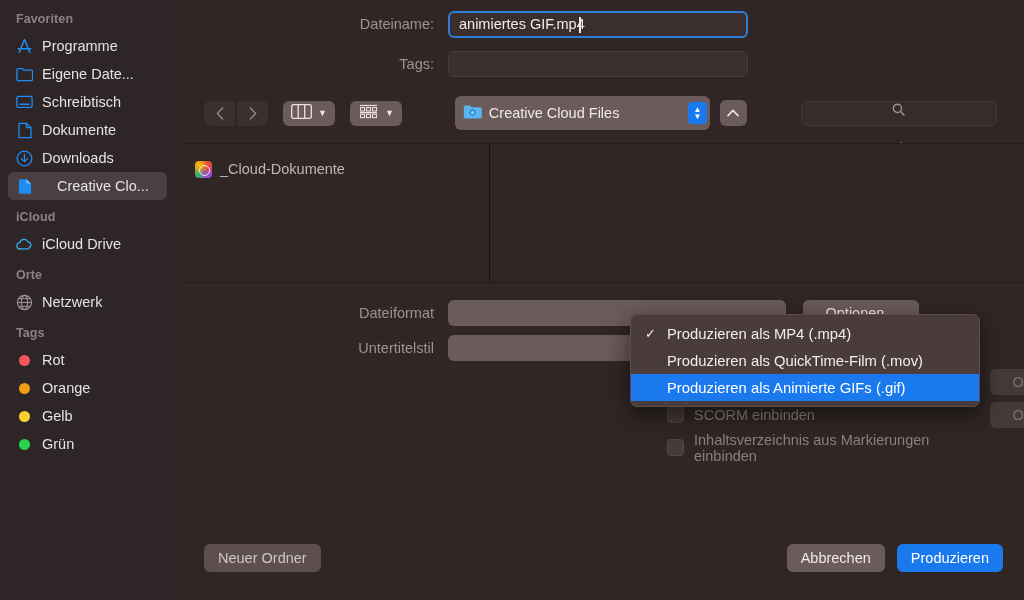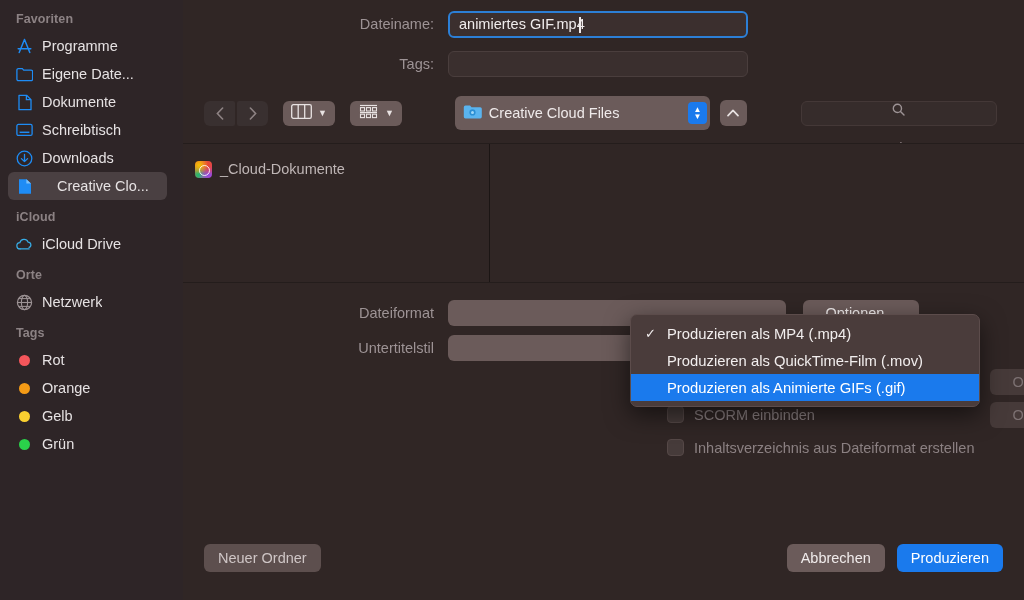--- a/index.html
+++ b/index.html
@@ -233,35 +233,35 @@
         <div class="sb-item">
           <span class="sb-icon">
             <svg width="17" height="15" viewBox="0 0 17 15">
               <path d="M0.9 3.1a1.5 1.5 0 011.5-1.5h3.9l1.4 1.5h7.4a1.5 1.5 0 011.5 1.5v7.6a1.5 1.5 0 01-1.5 1.5H2.4a1.5 1.5 0 01-1.5-1.5z" stroke="#1e8cf5" stroke-width="1.3" fill="none"></path>
             </svg>
           </span>
           <span class="sb-label">Eigene Date...</span>
         </div>
         <div class="sb-item">
           <span class="sb-icon">
+            <svg width="17" height="14" viewBox="0 0 17 14">
+              <rect x="0.9" y="1.4" width="15.2" height="11" rx="1.5" stroke="#1e8cf5" stroke-width="1.3" fill="none"></rect>
+              <line x1="3.6" y1="9.3" x2="13.4" y2="9.3" stroke="#1e8cf5" stroke-width="1.5"></line>
+            </svg>
+          </span>
+          <span class="sb-label">Schreibtisch</span>
+        </div>
+        <div class="sb-item">
+          <span class="sb-icon">
             <svg width="14" height="17" viewBox="0 0 14 17">
               <path d="M1 1.3h7.6L13 5.6v10.1H1z" stroke="#1e8cf5" stroke-width="1.3" fill="none" stroke-linejoin="round"></path>
               <path d="M8.4 1.3v4.4H13" stroke="#1e8cf5" stroke-width="1.3" fill="none"></path>
             </svg>
           </span>
           <span class="sb-label">Dokumente</span>
-        </div>
-        <div class="sb-item">
-          <span class="sb-icon">
-            <svg width="17" height="14" viewBox="0 0 17 14">
-              <rect x="0.9" y="1.4" width="15.2" height="11" rx="1.5" stroke="#1e8cf5" stroke-width="1.3" fill="none"></rect>
-              <line x1="3.6" y1="9.3" x2="13.4" y2="9.3" stroke="#1e8cf5" stroke-width="1.5"></line>
-            </svg>
-          </span>
-          <span class="sb-label">Schreibtisch</span>
         </div>
         <div class="sb-item">
           <span class="sb-icon">
             <svg width="17" height="17" viewBox="0 0 17 17">
               <circle cx="8.5" cy="8.5" r="7.3" stroke="#1e8cf5" stroke-width="1.3" fill="none"></circle>
               <path d="M8.5 4.3v7.2M5.4 8.6l3.1 3 3.1-3" stroke="#1e8cf5" stroke-width="1.3" fill="none" stroke-linecap="round" stroke-linejoin="round"></path>
             </svg>
           </span>
           <span class="sb-label">Downloads</span>
         </div>
@@ -450,21 +450,21 @@
           <div class="cb-row">
             <div class="cb-offset">
               <span class="checkbox"></span>
               <span class="cb-label">SCORM einbinden</span>
             </div>
             <div class="opt-btn disabled" style="margin-left: 0px;">Optionen...</div>
           </div>
           <div class="cb-row">
             <div class="cb-offset">
               <span class="checkbox"></span>
-              <span class="cb-label">Inhaltsverzeichnis aus Dateiformat erstellen</span>
+              <span class="cb-label">Inhaltsverzeichnis aus Markierungen einbinden</span>
             </div>
           </div>
         </div>
     </div>
 
     <div class="bottom">
       <div class="btn btn-newfolder">Neuer Ordner</div>
       <div class="btn btn-cancel">Abbrechen</div>
       <div class="btn btn-primary">Produzieren</div>
     </div>

